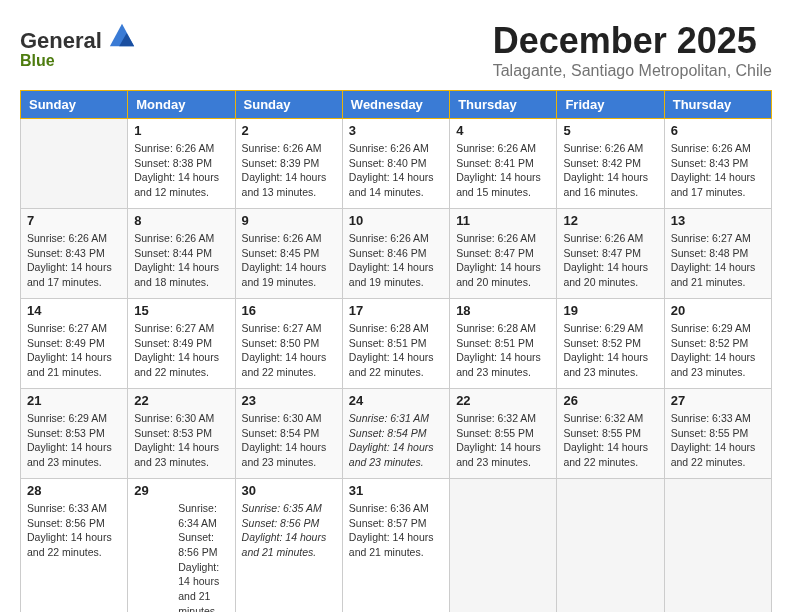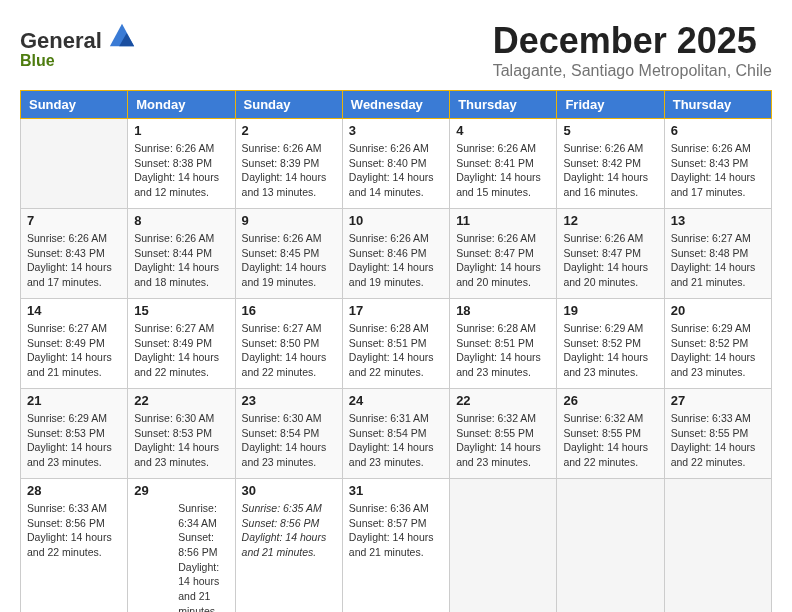--- a/index.html
+++ b/index.html
@@ -298,21 +298,21 @@
         </td>
         <td>
           <span class="day-number">23</span>
           <div class="day-info" style="white-space: pre-line;">Sunrise: 6:30 AM
 Sunset: 8:54 PM
 Daylight: 14 hours
 and 23 minutes.</div>
         </td>
         <td>
           <span class="day-number">24</span>
-          <div class="day-info" style="white-space: pre-line;">Sunrise: 6:31 AM
+          <div class="day-info" style="white-space: pre-line; font-style: italic;">Sunrise: 6:31 AM
 Sunset: 8:54 PM
 Daylight: 14 hours
 and 23 minutes.</div>
         </td>
         <td>
           <span class="day-number">22</span>
           <div class="day-info" style="white-space: pre-line;">Sunrise: 6:32 AM
 Sunset: 8:55 PM
 Daylight: 14 hours
 and 23 minutes.</div>

